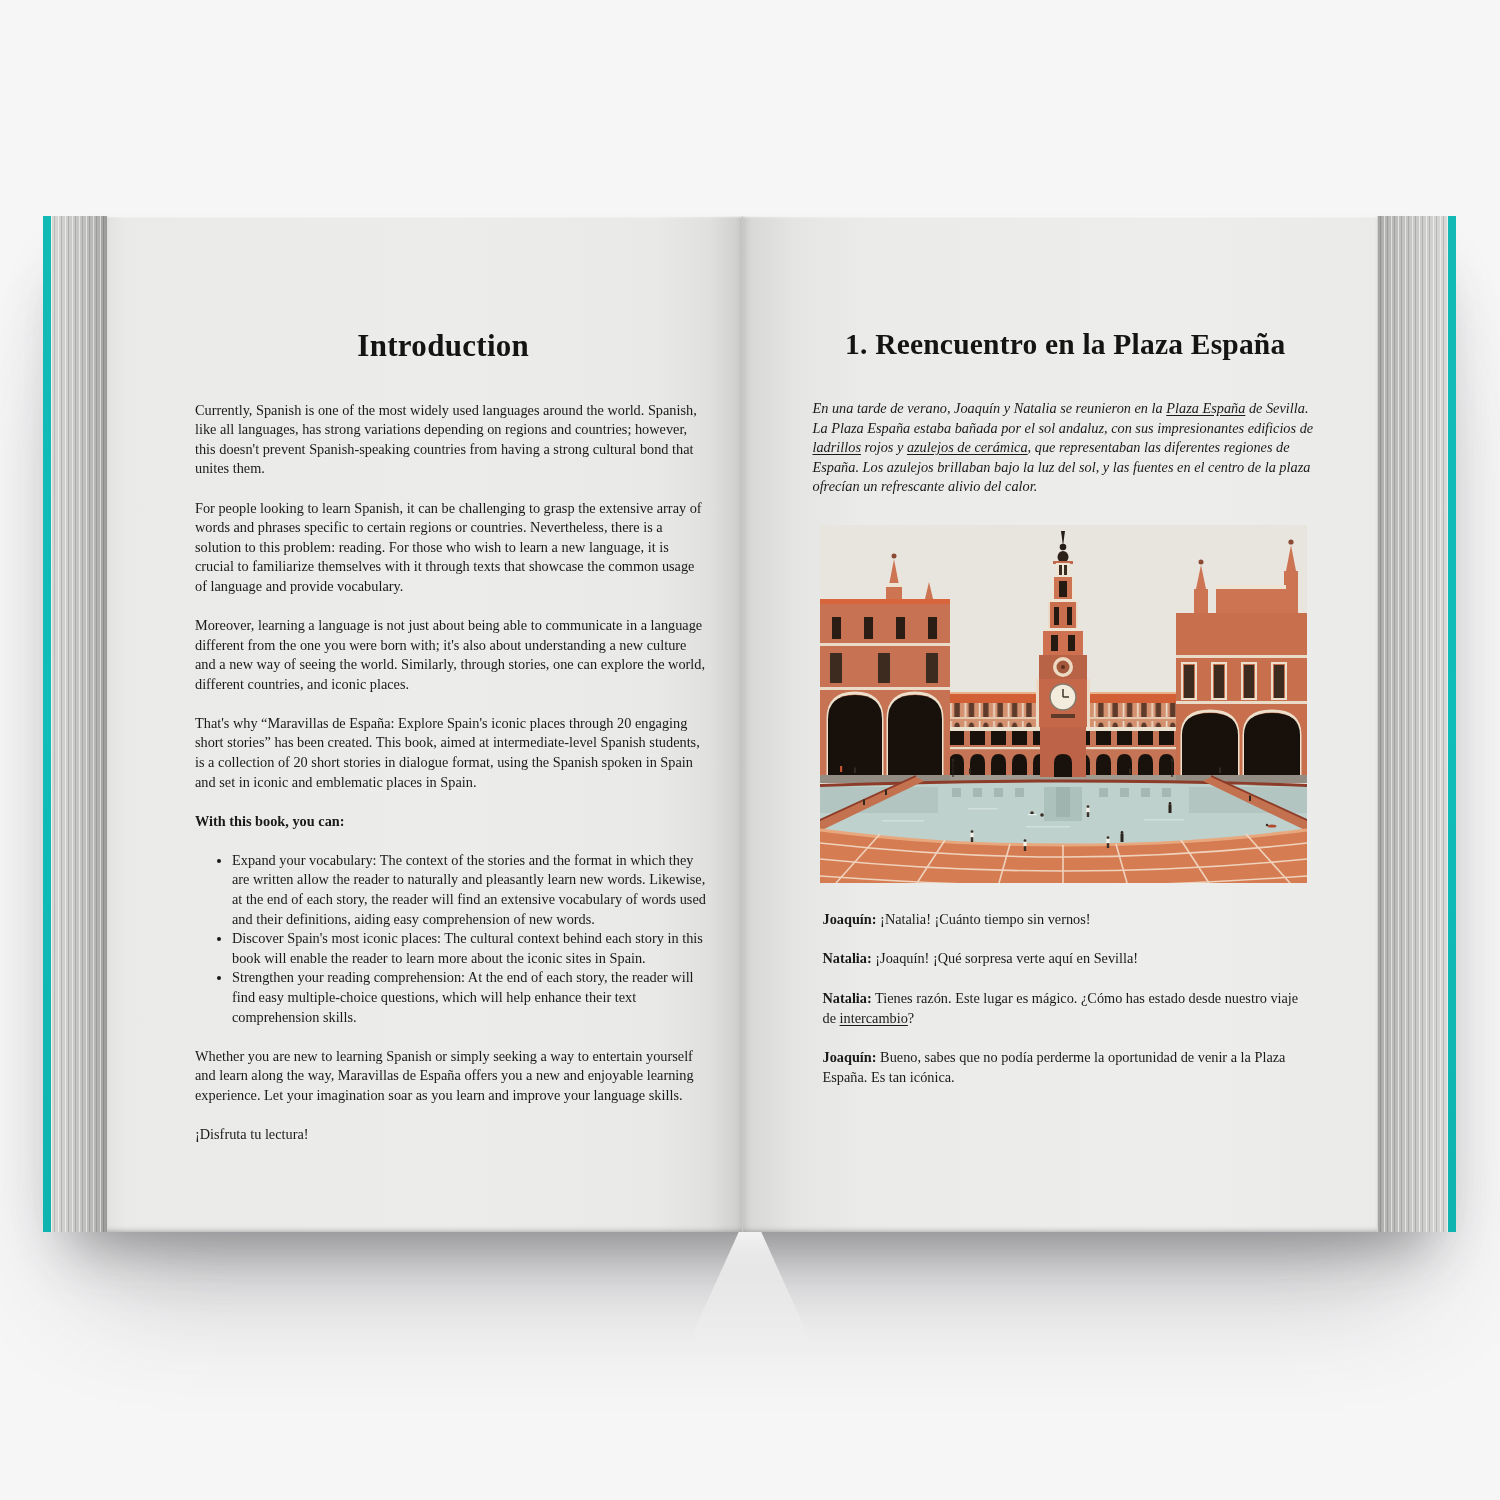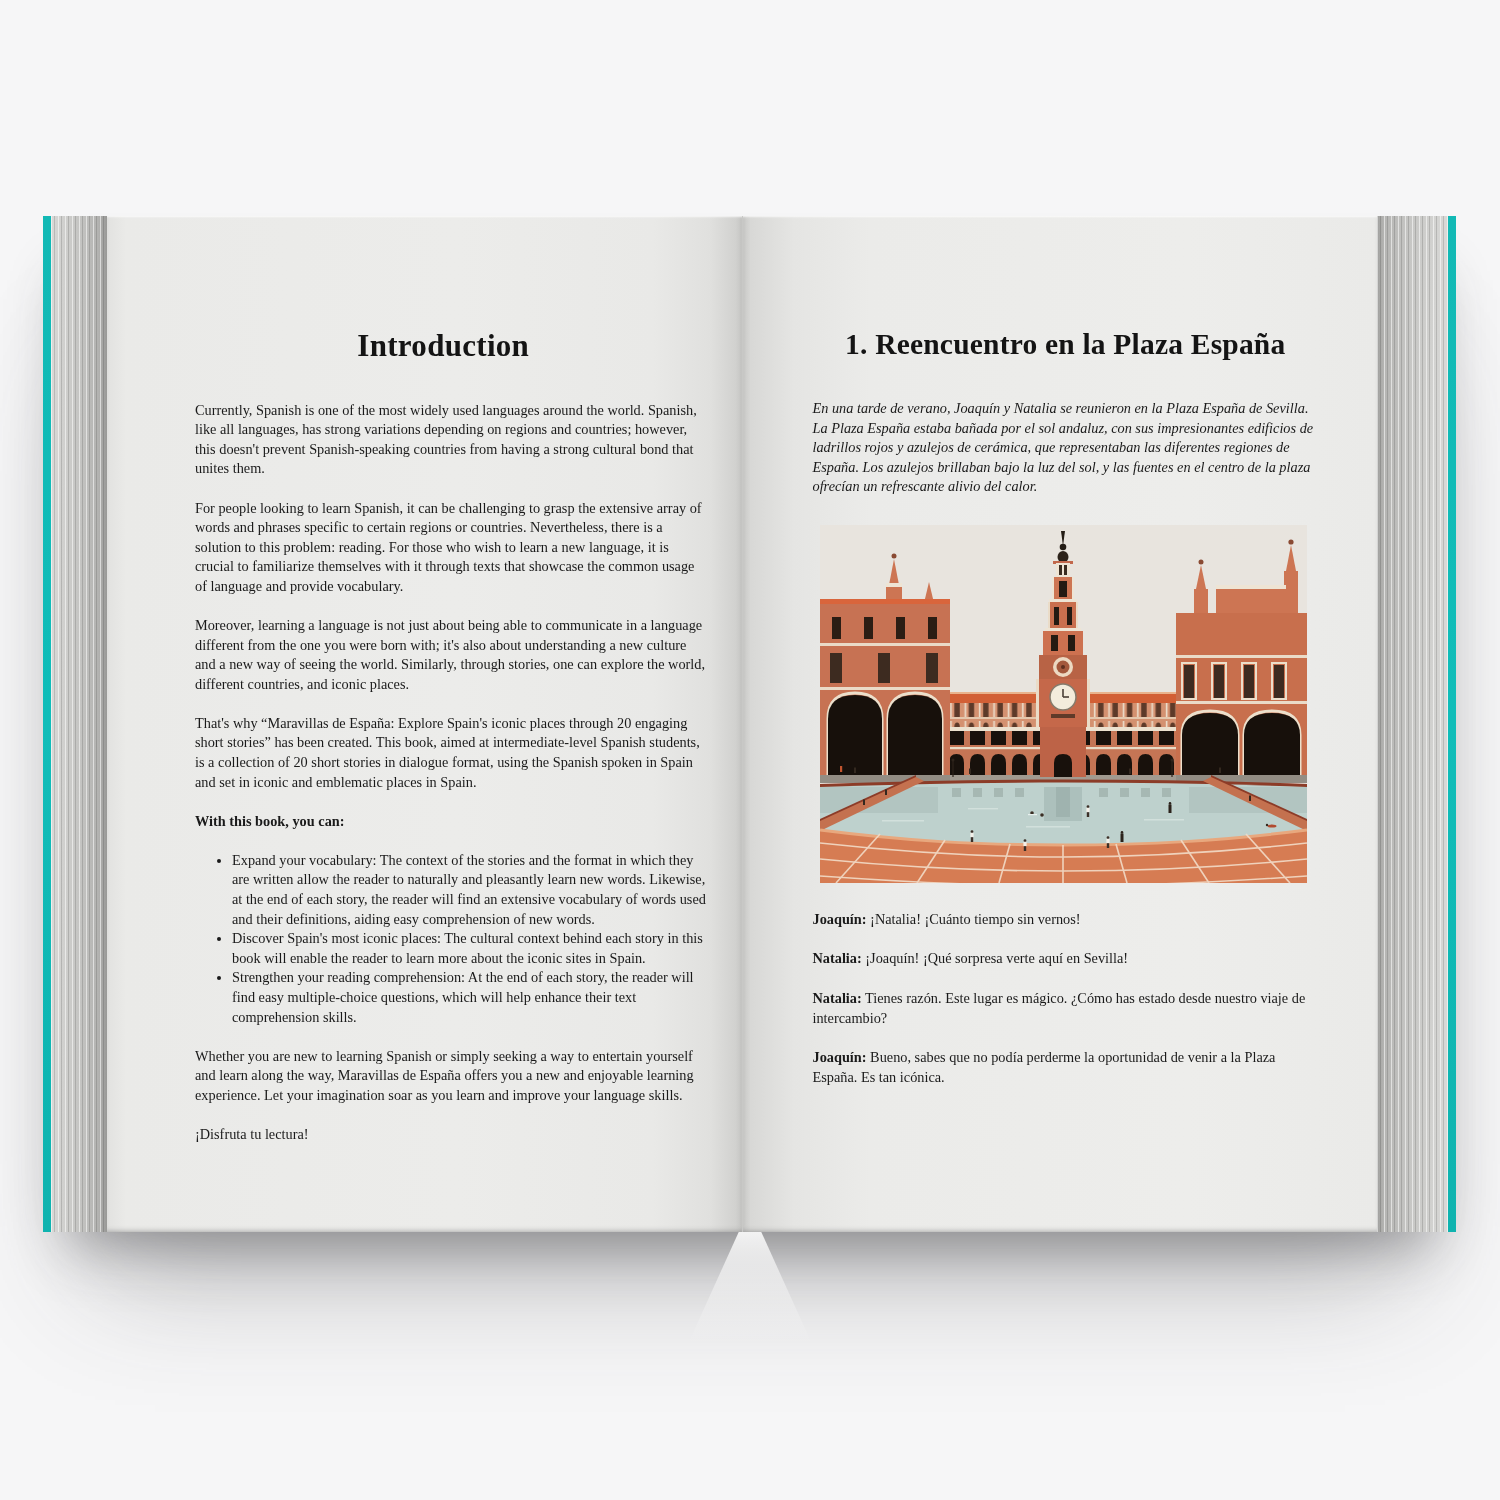--- a/index.html
+++ b/index.html
@@ -59,26 +59,26 @@
   h2.page-title{
     margin:0;text-align:center;font-size:29.5px;line-height:1.15;font-weight:bold;
     color:#141414;letter-spacing:.2px;
   }
   .body-text p{font-size:14.3px;line-height:19.6px;margin:0 0 19.5px;}
   .content.l .body-text{margin-top:37px;margin-left:16px;}
   .subhead{font-weight:bold;}
   ul.benefits{margin:0 0 19.5px;padding-left:37px;}
   ul.benefits li{font-size:14.3px;line-height:19.6px;}
   .content.r .intro{margin-top:37px;font-style:italic;font-size:14.3px;line-height:19.6px;}
-  .u{text-underline-offset:2px;}
+  .u{text-decoration:underline;text-underline-offset:2px;}
   .b{font-weight:bold;}
   .illustration{width:487px;height:358px;margin:28px 0 0 7px;overflow:hidden;}
   .illustration svg{display:block;width:100%;height:100%;}
   .dialogue{margin-top:27px;}
-  .dialogue p{font-size:14.3px;line-height:19.6px;margin:0 0 20px;}
+  .dialogue p{font-size:14.3px;line-height:19.6px;margin:0 10px 20px;}
 </style>
 </head>
 <body>
 
 <div class="book-shadow"></div>
 <div class="spine-light"></div>
 
 <div class="book">
   <div class="cover-edge"></div>
   <div class="edge-stack left"></div>

